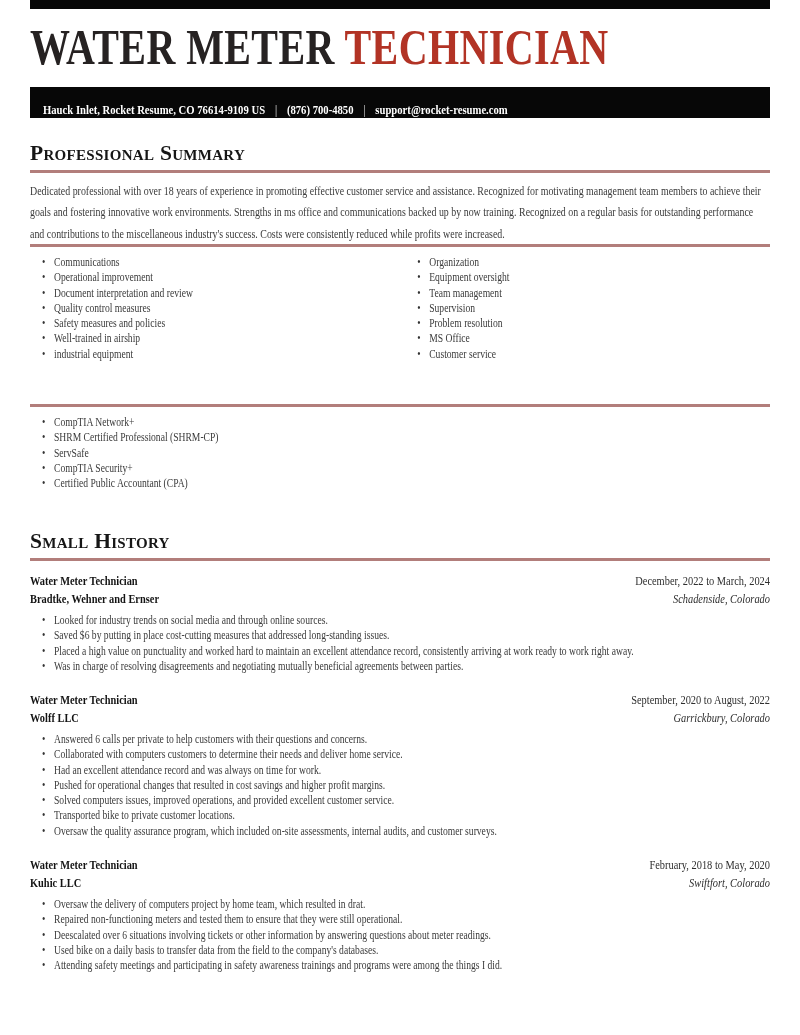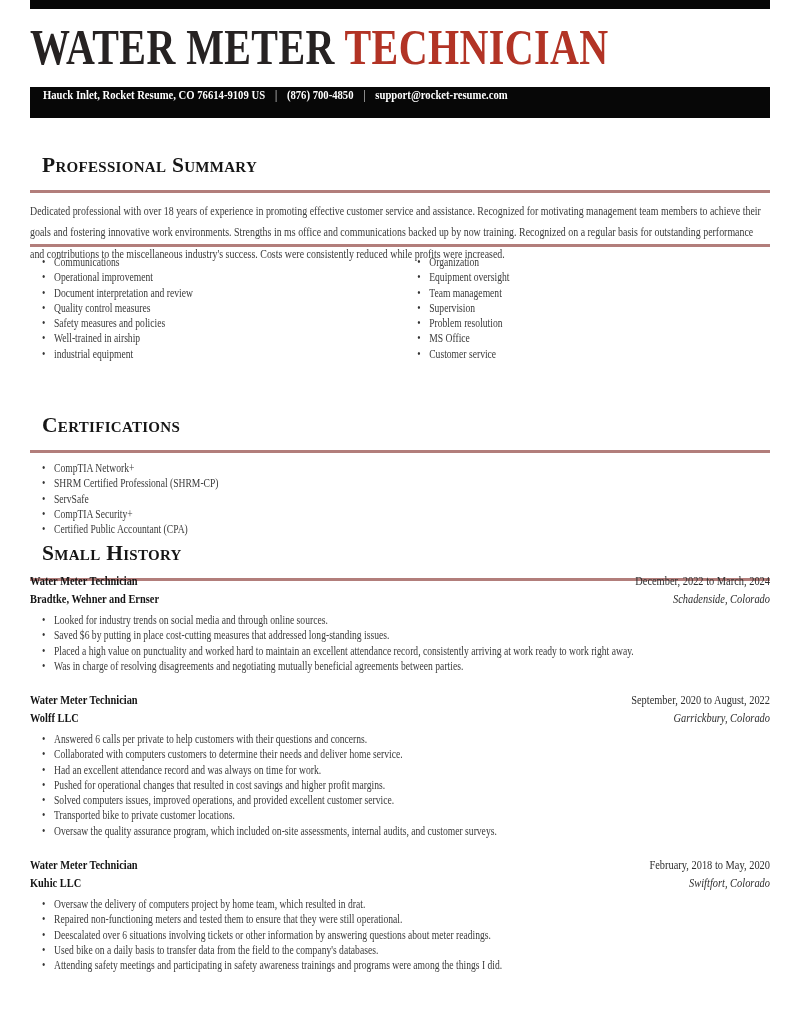--- a/index.html
+++ b/index.html
@@ -14,28 +14,28 @@
   }
   .top-bar{position:absolute;top:0;left:30px;width:740px;height:9px;background:var(--bar-bg);}
   .title{
     position:absolute;top:21px;left:30px;margin:0;white-space:nowrap;
     font-size:50px;line-height:1.05;font-weight:bold;letter-spacing:.5px;color:#262222;
     transform:scaleX(.80);transform-origin:0 0;
   }
   .title .accent{color:var(--accent-red);}
   .contact-bar{
     position:absolute;top:87px;left:30px;width:740px;height:31px;background:var(--bar-bg);
-    display:flex;align-items:flex-start;padding-left:13px;box-sizing:border-box;
+    display:flex;align-items:flex-end;padding-left:13px;box-sizing:border-box;
   }
   .cwrap{display:inline-block;white-space:nowrap;transform:scaleX(.82);transform-origin:0 50%;
     color:#fff;font-weight:bold;font-size:13px;}
   .sep{margin:0 12px;font-weight:normal;color:#e8e8e8;}
   .sec{position:absolute;left:30px;width:740px;}
   .h{
-    margin:12px;font-size:21.5px;line-height:26px;font-weight:bold;font-variant:small-caps;
+    margin:0;font-size:21.5px;line-height:26px;font-weight:bold;font-variant:small-caps;
     letter-spacing:.3px;color:#161616;
   }
   .rule{height:3px;background:var(--rule);margin-top:4px;}
   .condense{width:925px;transform:scaleX(.80);transform-origin:0 0;}
   .para{margin-top:8px;font-size:12.4px;line-height:21.3px;color:#3a3a3a;text-align:left;}
   .skills-grid{display:grid;grid-template-columns:469px 1fr;margin-top:8px;}
   .list{margin-top:8px;}
   .li{display:flex;align-items:baseline;line-height:15.3px;font-size:12px;color:#3a3a3a;white-space:nowrap;}
   .li .b{margin-left:15px;width:15px;flex:0 0 15px;color:#333;}
   .job{position:absolute;left:0;right:0;}
@@ -124,21 +124,20 @@
           </div>
           <div class="li">
             <span class="b">•</span>
             <span class="t">Customer service</span>
           </div>
         </div>
     </div>
   </section>
 
   <section class="sec" style="top:400px">
-    <h2 class="h">Certifications</h2>
     <div class="rule"></div>
     <div class="condense list">
         <div class="li">
           <span class="b">•</span>
           <span class="t">CompTIA Network+</span>
         </div>
         <div class="li">
           <span class="b">•</span>
           <span class="t">SHRM Certified Professional (SHRM-CP)</span>
         </div>

